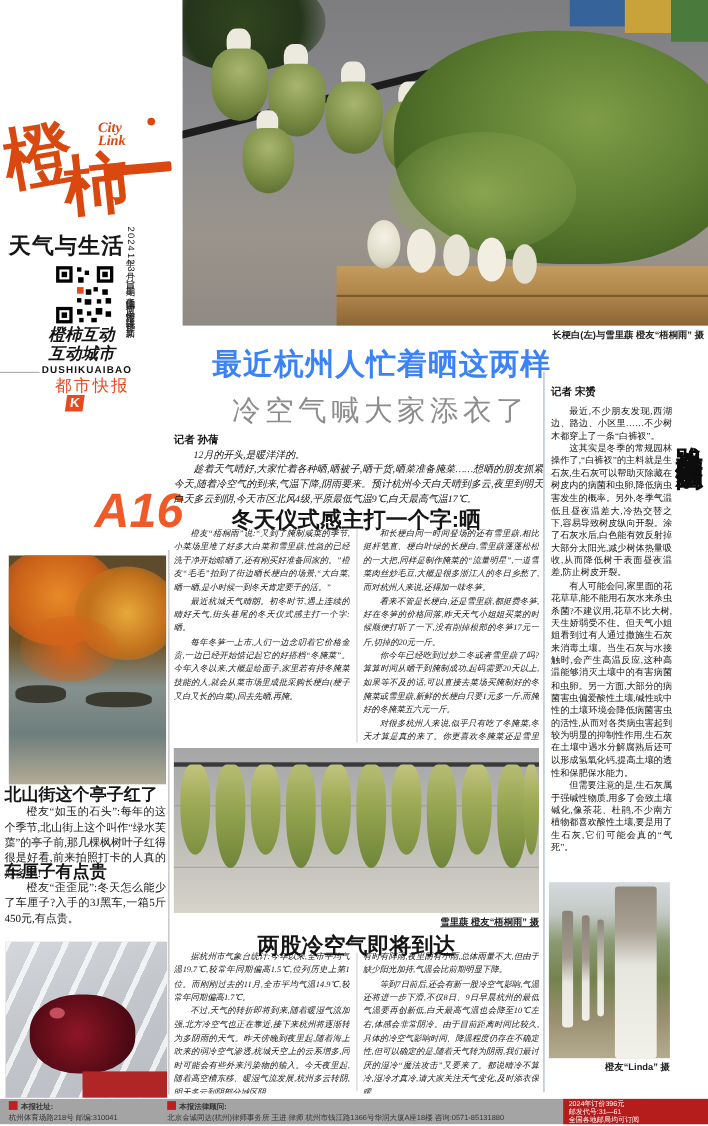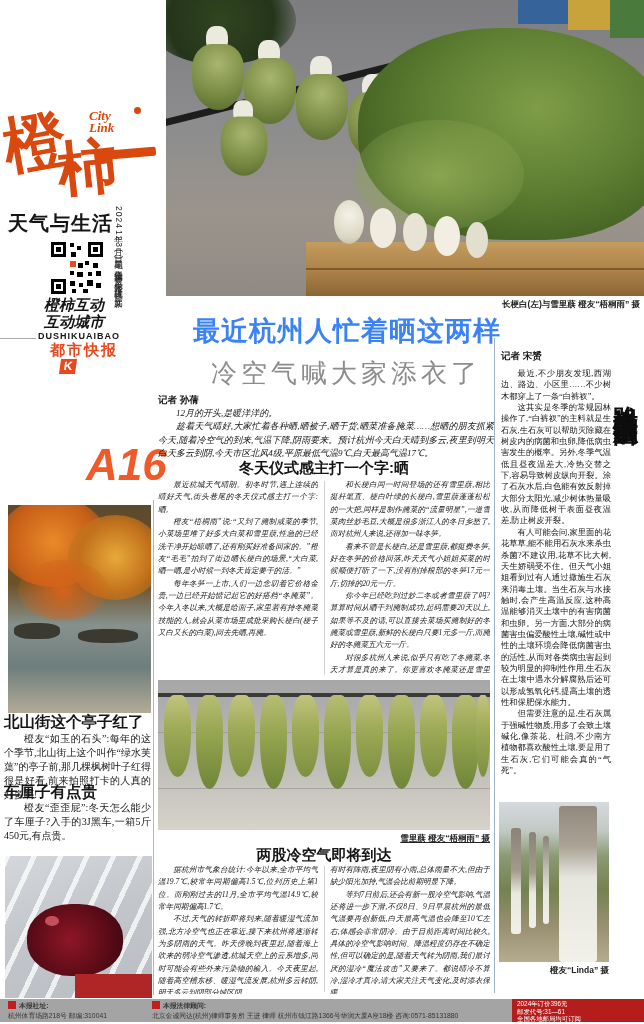--- a/index.html
+++ b/index.html
@@ -20,21 +20,21 @@
   .section-title{left:8px;top:210px;font-size:20px;font-weight:bold;letter-spacing:1px;
            font-family:"Liberation Sans",sans-serif;}
   .date-vert{left:113px;top:206px;height:290px;writing-mode:vertical-rl;font-size:8.5px;
            letter-spacing:1px;color:#222;font-family:"Liberation Sans",sans-serif;}
   .qr{left:50px;top:241px;width:54px;height:54px;}
   .qr-cap{left:24px;top:297px;width:100px;text-align:center;font-size:15px;
            font-style:italic;font-weight:bold;line-height:17px;}
   .brand-rule{left:0;top:338px;width:36px;border-top:1px solid #aaa;}
   .brand-latin{left:38px;top:331px;font-size:9px;font-weight:bold;letter-spacing:1px;
            font-family:"Liberation Sans",sans-serif;}
-  .brand-cn{left:50px;top:341px;font-size:15px;font-weight:bold;color:#e8491f;
+  .brand-cn{left:50px;top:341px;font-size:15px;font-weight:normal;color:#e8491f;
            letter-spacing:2px;font-family:"Liberation Sans",sans-serif;}
   .k-logo{left:60px;top:359px;width:16px;height:15px;background:#e8491f;color:#fff;
            font-weight:bold;font-size:12px;text-align:center;line-height:15px;
            transform:skewX(-8deg);font-family:"Liberation Sans",sans-serif;}
   .page-num{left:86px;top:443px;font-size:44px;font-weight:bold;font-style:italic;
            color:#f05a28;font-family:"Liberation Sans",sans-serif;line-height:1;}
 
   
   .v-divider{left:153px;top:500px;width:1px;height:495px;background:#b5b5b5;}
   .story-title{font-family:"Liberation Sans",sans-serif;font-weight:bold;font-size:15.5px;}
@@ -123,21 +123,21 @@
   .cap2{left:246px;top:833px;width:244px;text-align:right;text-decoration:underline;}
   .cap3{left:499px;top:965px;width:110px;text-align:right;}
   .headline{left:156px;top:317px;width:382px;text-align:center;font-size:27px;font-weight:900;
       letter-spacing:1px;line-height:1.05;font-family:"Liberation Sans",sans-serif;color:#3b82f6;}
   .subheadline{left:176px;top:356px;width:340px;text-align:center;font-size:26px;color:#8d8d8d;
       letter-spacing:4px;font-family:"Liberation Sans",sans-serif;}
   .byline{font-size:9.5px;font-weight:bold;font-family:"Liberation Sans",sans-serif;}
   .byline1{left:158px;top:394px;}
   .intro{left:158px;top:407px;width:336px;height:52px;overflow:hidden;font-size:9px;
       line-height:13.3px;text-align:justify;font-style:italic;}
-  .sec-title{font-family:"Liberation Sans",sans-serif;font-weight:bold;font-size:15px;text-align:center;}
+  .sec-title{font-family:"Liberation Sans",sans-serif;font-weight:bold;font-size:20px;text-align:center;}
   .sec1{left:158px;top:459px;width:332px;}
   .col{font-size:7.6px;line-height:12.35px;text-align:justify;font-style:italic;}
   .col1a{left:158px;top:479px;width:160px;height:198px;overflow:hidden;}
   .col1b{left:330px;top:479px;width:160px;height:198px;overflow:hidden;}
   .sec2{left:158px;top:846px;width:332px;}
   .col2a{left:158px;top:864px;width:160px;height:130px;overflow:hidden;}
   .col2b{left:330px;top:864px;width:160px;height:130px;overflow:hidden;}
   .col-rule1{left:324px;top:481px;width:1px;height:194px;background:#d0d0d0;}
   .col-rule2{left:324px;top:866px;width:1px;height:126px;background:#d0d0d0;}
 
@@ -279,22 +279,22 @@
   <div class="abs subheadline">冷空气喊大家添衣了</div>
   <div class="abs byline byline1">记者 孙蒨</div>
 
   <div class="abs intro">
     <p>12月的开头,是暖洋洋的。</p>
     <p>趁着天气晴好,大家忙着各种晒,晒被子,晒干货,晒菜准备腌菜……想晒的朋友抓紧今天,随着冷空气的到来,气温下降,阴雨要来。预计杭州今天白天晴到多云,夜里到明天白天多云到阴,今天市区北风4级,平原最低气温9℃,白天最高气温17℃。</p>
   </div>
 
   <div class="abs sec-title sec1">冬天仪式感主打一个字:晒</div>
   <div class="abs col col1a">
+    <p>橙友“梧桐雨”说:“又到了腌制咸菜的季节,小菜场里堆了好多大白菜和雪里蕻,性急的已经洗干净开始晾晒了,还有刚买好准备回家的。”橙友“毛毛”拍到了街边晒长梗白的场景,“大白菜,晒一晒,是小时候一到冬天肯定要干的活。”</p>
     <p>最近杭城天气晴朗。初冬时节,遇上连续的晴好天气,街头巷尾的冬天仪式感主打一个字:晒。</p>
-    <p>橙友“梧桐雨”说:“又到了腌制咸菜的季节,小菜场里堆了好多大白菜和雪里蕻,性急的已经洗干净开始晾晒了,还有刚买好准备回家的。”橙友“毛毛”拍到了街边晒长梗白的场景,“大白菜,晒一晒,是小时候一到冬天肯定要干的活。”</p>
     <p>每年冬笋一上市,人们一边念叨着它价格金贵,一边已经开始惦记起它的好搭档“冬腌菜”。今年入冬以来,大概是给面子,家里若有持冬腌菜技能的人,就会从菜市场里成批采购长梗白(梗子又白又长的白菜),回去先晒,再腌。</p>
   </div>
   <div class="abs col col1b">
     <p>和长梗白同一时间登场的还有雪里蕻,相比挺杆笔直、梗白叶绿的长梗白,雪里蕻蓬蓬松松的一大把,同样是制作腌菜的“流量明星”,一道雪菜肉丝炒毛豆,大概是很多浙江人的冬日乡愁了,而对杭州人来说,还得加一味冬笋。</p>
     <p>看来不管是长梗白,还是雪里蕻,都挺费冬笋,好在冬笋的价格回落,昨天天气小姐姐买菜的时候顺便打听了一下,没有削掉根部的冬笋17元一斤,切掉的20元一斤。</p>
     <p>你今年已经吃到过炒二冬或者雪里蕻了吗?算算时间从晒干到腌制成功,起码需要20天以上,如果等不及的话,可以直接去菜场买腌制好的冬腌菜或雪里蕻,新鲜的长梗白只要1元多一斤,而腌好的冬腌菜五六元一斤。</p>
     <p>对很多杭州人来说,似乎只有吃了冬腌菜,冬天才算是真的来了。你更喜欢冬腌菜还是雪里蕻?哪一个是你的“心头之爱”?一起来橙友圈#天气小姐姐#话题分享吧。</p>
   </div>
   <div class="abs col-rule1"></div>
 

